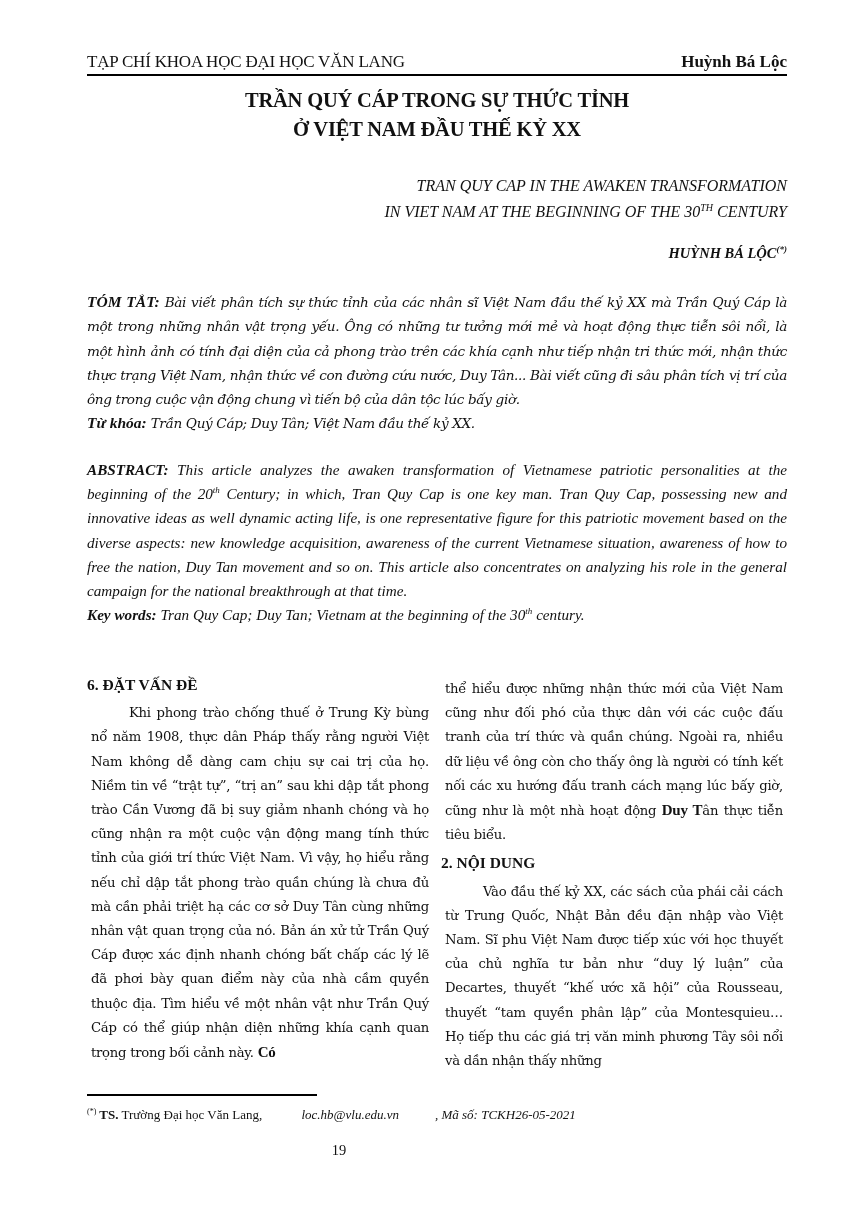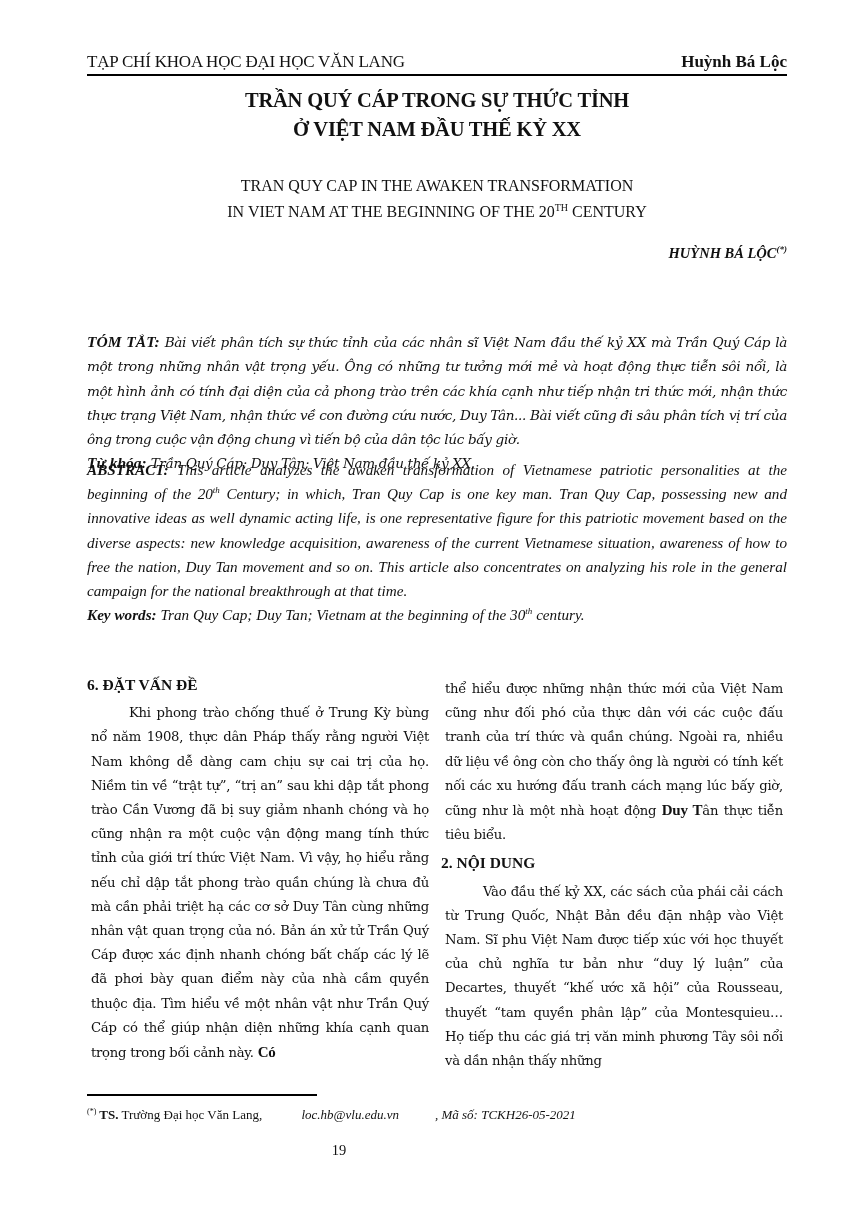--- a/index.html
+++ b/index.html
@@ -14,37 +14,36 @@
       font-size: 17px; line-height: 20px;
     }
     .running-header .journal { position: absolute; left: 0; top: 0; letter-spacing: -0.2px; }
     .running-header .author { position: absolute; right: 0; top: 0; font-weight: bold; }
 
     .title-vi {
       position: absolute; left: 87px; top: 86px; width: 700px; text-align: center;
       font-weight: bold; font-size: 20.5px; line-height: 29px; letter-spacing: -0.2px;
     }
     .title-en {
-      position: absolute; left: 87px; top: 173px; width: 700px; text-align: center;
-      font-size: 16px; line-height: 26px;
+      position: absolute; left: 87px; top: 173px; width: 700px; text-align: right;
+      font-style: italic; font-size: 16px; line-height: 26px;
     }
     .title-en sup { font-size: 10px; line-height: 0; }
 
     .byline {
       position: absolute; right: 66px; top: 244px;
       font-style: italic; font-weight: bold; font-size: 14.5px;
     }
     .byline sup { font-size: 9px; font-weight: bold; }
 
     .abstract-vi {
       position: absolute; left: 87px; top: 290px; width: 700px;
       font-family: "DejaVu Serif", serif; font-style: italic;
       font-size: 13.6px; line-height: 24.3px; text-align: justify;
       letter-spacing: -0.35px;
-      margin-top: 40px;
     }
     .abstract-vi .lbl { font-weight: bold; font-family: "Liberation Serif", serif; font-size: 15.5px; letter-spacing: 0; }
 
     .abstract-en {
       position: absolute; left: 87px; top: 458px; width: 700px;
       font-style: italic; font-size: 15.2px; line-height: 24.2px; text-align: justify;
       font-family: "Liberation Serif", serif;
     }
     .abstract-en .lbl { font-weight: bold; }
     .abstract-en sup { font-size: 9px; line-height: 0; }
@@ -86,21 +85,21 @@
   <span class="author">Huỳnh Bá Lộc</span>
 </div>
 
 <div class="title-vi">
   <div>TRẦN QUÝ CÁP TRONG SỰ THỨC TỈNH</div>
   <div>Ở VIỆT NAM ĐẦU THẾ KỶ XX</div>
 </div>
 
 <div class="title-en">
   <div>TRAN QUY CAP IN THE AWAKEN TRANSFORMATION</div>
-  <div><span>IN VIET NAM AT THE BEGINNING OF THE 20</span><sup>TH</sup><span> CENTURY</span></div>
+  <div><span>IN VIET NAM AT THE BEGINNING OF THE 30</span><sup>TH</sup><span> CENTURY</span></div>
 </div>
 
 <div class="byline">
   <span>HUỲNH BÁ LỘC</span><sup>(*)</sup>
 </div>
 
 <div class="abstract-vi">
   <div><span class="lbl">TÓM TẮT:</span><span> Bài viết phân tích sự thức tỉnh của các nhân sĩ Việt Nam đầu thế kỷ XX mà Trần Quý Cáp là một trong những nhân vật trọng yếu. Ông có những tư tưởng mới mẻ và hoạt động thực tiễn sôi nổi, là một hình ảnh có tính đại diện của cả phong trào trên các khía cạnh như tiếp nhận tri thức mới, nhận thức thực trạng Việt Nam, nhận thức về con đường cứu nước, Duy Tân... Bài viết cũng đi sâu phân tích vị trí của ông trong cuộc vận động chung vì tiến bộ của dân tộc lúc bấy giờ.</span></div>
   <div><span class="lbl">Từ khóa:</span><span> Trần Quý Cáp; Duy Tân; Việt Nam đầu thế kỷ XX.</span></div>
 </div>

